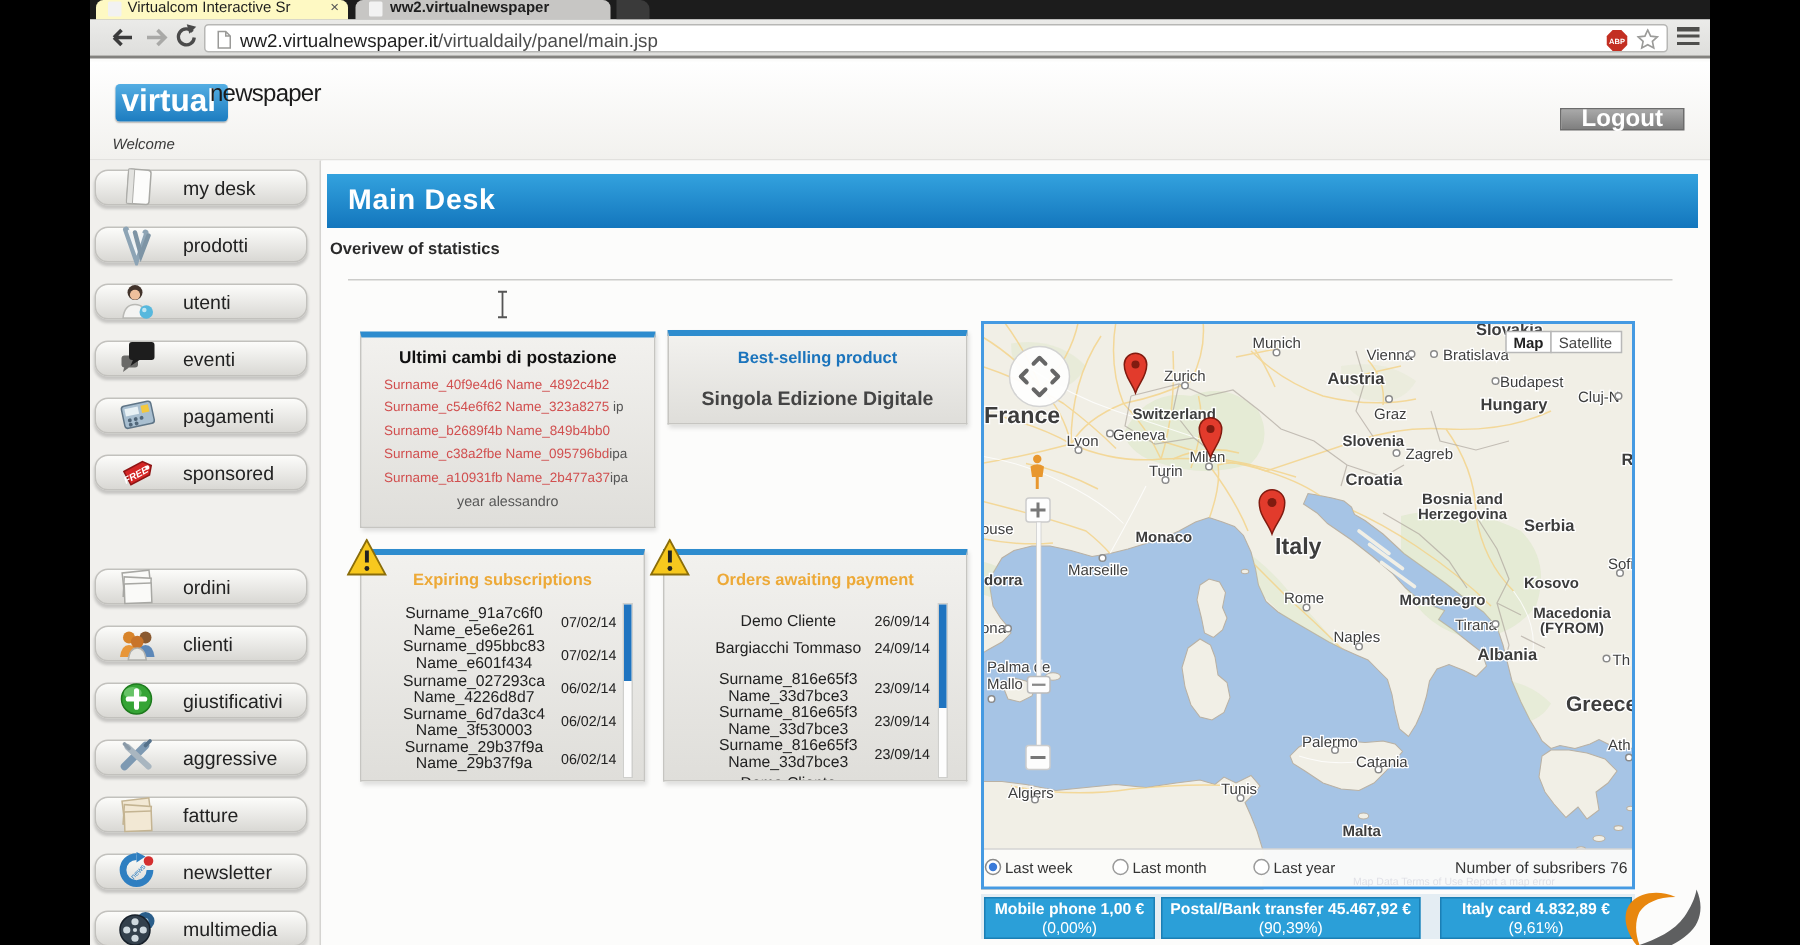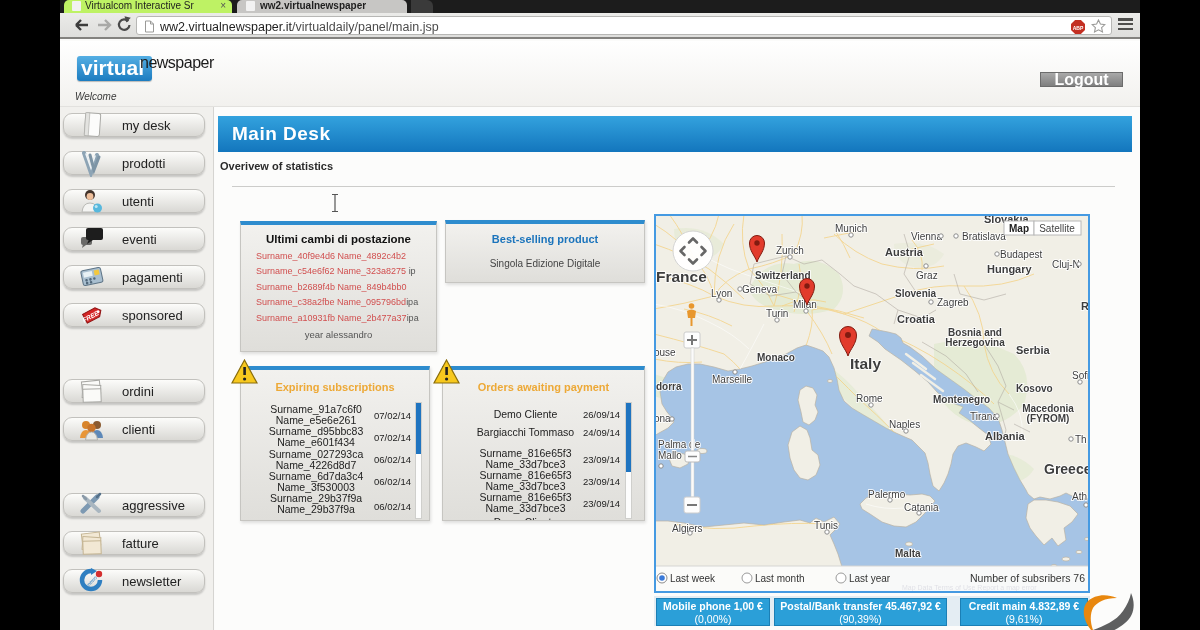--- a/index.html
+++ b/index.html
@@ -2,21 +2,21 @@
 <html><head><meta charset="utf-8">
 <style>
 *{margin:0;padding:0;box-sizing:border-box}
 html,body{width:1200px;height:630px;background:#000;font-family:"Liberation Sans",sans-serif;overflow:hidden}
 #stage{position:relative;width:1200px;height:630px;background:#000}
 .abs{position:absolute}
 #win{left:60px;top:0;width:1080px;height:630px;background:#fbfbfa}
 
 #tabbar{left:60px;top:0;width:1080px;height:13px;background:#1c1c1c}
 .tab{position:absolute;top:0;height:13px;border-radius:5px 5px 0 0}
-.tab1{left:4px;width:168px;background:#bef264}
+.tab1{left:4px;width:168px;background:#fef9c3}
 .tab2{left:177px;width:170px;background:#c7c6c4}
 .tabt{position:absolute;top:0;font-size:10px;color:#1e1e1e;white-space:nowrap;overflow:hidden}
 .fav{position:absolute;top:1px;width:9px;height:10px;background:#f2f2f2;border-radius:1px}
 
 #toolbar{left:60px;top:13px;width:1080px;height:26px;background:linear-gradient(#ebebe9,#dededc);border-bottom:2px solid #83827f}
 #addr{position:absolute;left:76px;top:3px;width:976px;height:19px;background:#fff;border:1px solid #b7b7b5;border-radius:3px}
 
 #phead{left:60px;top:41px;width:1080px;height:66px;background:linear-gradient(#ffffff,#f2f1ee);border-bottom:1px solid #e2e1de}
 #logobox{position:absolute;left:17px;top:15px;width:75px;height:25px;background:linear-gradient(#54aee3,#1c7cc0);border-radius:3px;box-shadow:0 1px 1px rgba(0,0,0,.25)}
 #logobox span{position:absolute;left:4px;top:0px;font-size:21px;font-weight:bold;color:#fff;letter-spacing:0px}
@@ -177,20 +177,28 @@
         <svg class="sicon" viewBox="0 0 28 28">
           <circle cx="8" cy="10" r="4" fill="#d8842a"></circle>
           <path d="M2 23 q1 -8 6 -8 q5 0 6 8 z" fill="#e89638"></path>
           <circle cx="19" cy="10" r="4" fill="#8a5a30"></circle>
           <path d="M13 23 q1 -8 6 -8 q5 0 6 8 z" fill="#5d88b8"></path>
           <circle cx="13.5" cy="13" r="4.2" fill="#c8742a"></circle>
           <path d="M7.5 25 q1 -8 6 -8 q5 0 6 8 z" fill="#e8e8e4" stroke="#b0b0ac"></path>
         </svg>
         <span>clienti</span>
       </div>
+    <div class="sbtn" style="top:348px">
+        <svg class="sicon" viewBox="0 0 28 28">
+          <circle cx="13" cy="13" r="10" fill="#35a435" stroke="#1d7a1d"></circle>
+          <ellipse cx="10.5" cy="9" rx="6" ry="4" fill="#7ed07e" opacity=".7"></ellipse>
+          <path d="M13 7.5 v11 M7.5 13 h11" stroke="#fff" stroke-width="3.4" stroke-linecap="round"></path>
+        </svg>
+        <span>giustificativi</span>
+      </div>
     <div class="sbtn" style="top:386px">
         <svg class="sicon" viewBox="0 0 28 28">
           <g stroke-linecap="round">
             <path d="M5 20 L19 6" stroke="#7d99b2" stroke-width="5"></path>
             <path d="M19 6 l3 -3" stroke="#55718a" stroke-width="2.5"></path>
             <path d="M7 7 l14 13" stroke="#a9b6c0" stroke-width="4"></path>
             <path d="M5 5 l3 3" stroke="#8a9aa8" stroke-width="2.5"></path>
           </g>
         </svg>
         <span>aggressive</span>
@@ -206,20 +214,35 @@
         <span>fatture</span>
       </div>
     <div class="sbtn" style="top:462px">
         <svg class="sicon" viewBox="0 0 28 28">
           <path d="M22 13 a9 9 0 1 1 -9 -9" fill="none" stroke="#2f7fc1" stroke-width="4.5"></path>
           <path d="M13 1 l6 3 -6 4 z" fill="#2f7fc1"></path>
           <circle cx="21" cy="7" r="3.2" fill="#d42f2f"></circle>
           <text x="13" y="16" font-size="5" fill="#2f7fc1" text-anchor="middle" transform="rotate(-45 13 13)">news</text>
         </svg>
         <span>newsletter</span>
+      </div>
+    <div class="sbtn" style="top:500px">
+        <svg class="sicon" viewBox="0 0 28 28">
+          <circle cx="19" cy="9" r="6" fill="#2a5e8a"></circle>
+          <circle cx="19" cy="9" r="2" fill="#9fc2da"></circle>
+          <circle cx="12" cy="15" r="10" fill="#33404c" stroke="#17202a"></circle>
+          <g fill="#cfd9df">
+            <circle cx="12" cy="9.5" r="2.4"></circle>
+            <circle cx="6.5" cy="15" r="2.4"></circle>
+            <circle cx="17.5" cy="15" r="2.4"></circle>
+            <circle cx="12" cy="20.5" r="2.4"></circle>
+            <circle cx="12" cy="15" r="1.4"></circle>
+          </g>
+        </svg>
+        <span>multimedia</span>
       </div>
   </div>
   <div class="abs" id="main">
     <div id="mdesk">
         <span>Main Desk</span>
       </div>
     <div id="ovw">Overivew of statistics</div>
     <div id="hline"></div>
     <svg class="abs" style="left:115px;top:86px" width="10" height="20" viewBox="0 0 10 20">
         <path d="M2 1.5 h6 M2 18.5 h6 M5 1.5 v17" stroke="#555" stroke-width="1.2" fill="none"></path>
@@ -228,21 +251,21 @@
       <div class="btitle" style="top:8px;color:#111;font-size:11.5px">Ultimi cambi di postazione</div>
       <div class="rrow" style="top:26px">Surname_40f9e4d6 Name_4892c4b2</div>
       <div class="rrow" style="top:41px">Surname_c54e6f62 Name_323a8275 <b>ip</b></div>
       <div class="rrow" style="top:57px">Surname_b2689f4b Name_849b4bb0</div>
       <div class="rrow" style="top:72px">Surname_c38a2fbe Name_095796bd<b>ipa</b></div>
       <div class="rrow" style="top:88px">Surname_a10931fb Name_2b477a37<b>ipa</b></div>
       <div class="rrow" style="top:104px;color:#555;left:0;width:100%;text-align:center;font-size:9.5px">year alessandro</div>
     </div>
     <div class="box" style="left:230px;top:113px;width:200px;height:63px">
       <div class="btitle" style="top:9px;color:#1b74bc">Best-selling product</div>
-      <div class="btitle" style="top:34px;color:#444;font-weight:normal;font-size:10px">Singola Edizione Digitale</div>
+      <div class="btitle" style="top:34px;color:#444;font-weight:bold;font-size:13px">Singola Edizione Digitale</div>
     </div>
     <svg class="warn" style="left:16px;top:252px" viewBox="0 0 27 25">
         <path d="M13.5 1 L26 24 L1 24 z" fill="#f7c81e" stroke="#8a6d0a" stroke-width="1.2"></path>
         <rect x="12.3" y="8" width="2.6" height="8" fill="#222"></rect>
         <circle cx="13.6" cy="20" r="1.6" fill="#222"></circle>
       </svg>
     <div class="box" style="left:25px;top:259px;width:190px;height:155px;overflow:hidden">
       <div class="btitle" style="top:11px;color:#eda937">Expiring subscriptions</div>
       <div class="lrow" style="left:10px;top:34px;width:130px">Surname_91a7c6f0<br>Name_e5e6e261</div>
         <div class="ldate" style="left:133px;top:40px">07/02/14</div>
@@ -493,18 +516,18 @@
           <text x="101" y="368">Last month</text>
           <text x="195" y="368">Last year</text>
           <text x="431" y="368" text-anchor="end" font-size="10.5">Number of subsribers 76</text>
         </g>
       </g>
       <rect x="1" y="1" width="434" height="377" fill="none" stroke="#459ae2" stroke-width="2"></rect>
     </svg>
     <div class="abs" style="left:439px;top:489px;width:436px;height:30px;background:#e4edf3"></div>
     <div class="abs bluecell" style="left:441px;top:491px;width:114px"><b>Mobile phone 1,00 €</b><br>(0,00%)</div>
     <div class="abs bluecell" style="left:559px;top:491px;width:173px"><b>Postal/Bank transfer 45.467,92 €</b><br>(90,39%)</div>
-    <div class="abs bluecell" style="left:745px;top:491px;width:128px"><b>Credit main 4.832,89 €</b><br>(9,61%)</div>
+    <div class="abs bluecell" style="left:745px;top:491px;width:128px"><b>Italy card 4.832,89 €</b><br>(9,61%)</div>
   </div>
   <svg class="abs" style="left:1080px;top:592px" width="58" height="38" viewBox="0 0 58 38">
     <path d="M11,38 C3,28 1,16 8,9 C14,3 26,1 37,6 C25,6 17,10 13,16 C10,22 10,30 13,38 z" fill="#e8870e"></path>
     <path d="M51,1 C56,12 54,24 45,31 C38,37 29,41 20,44 L13,38 C24,34 36,29 43,19 C47,13 50,7 51,1 z" fill="#5e5f60"></path>
   </svg>
 </div>
 </body></html>

